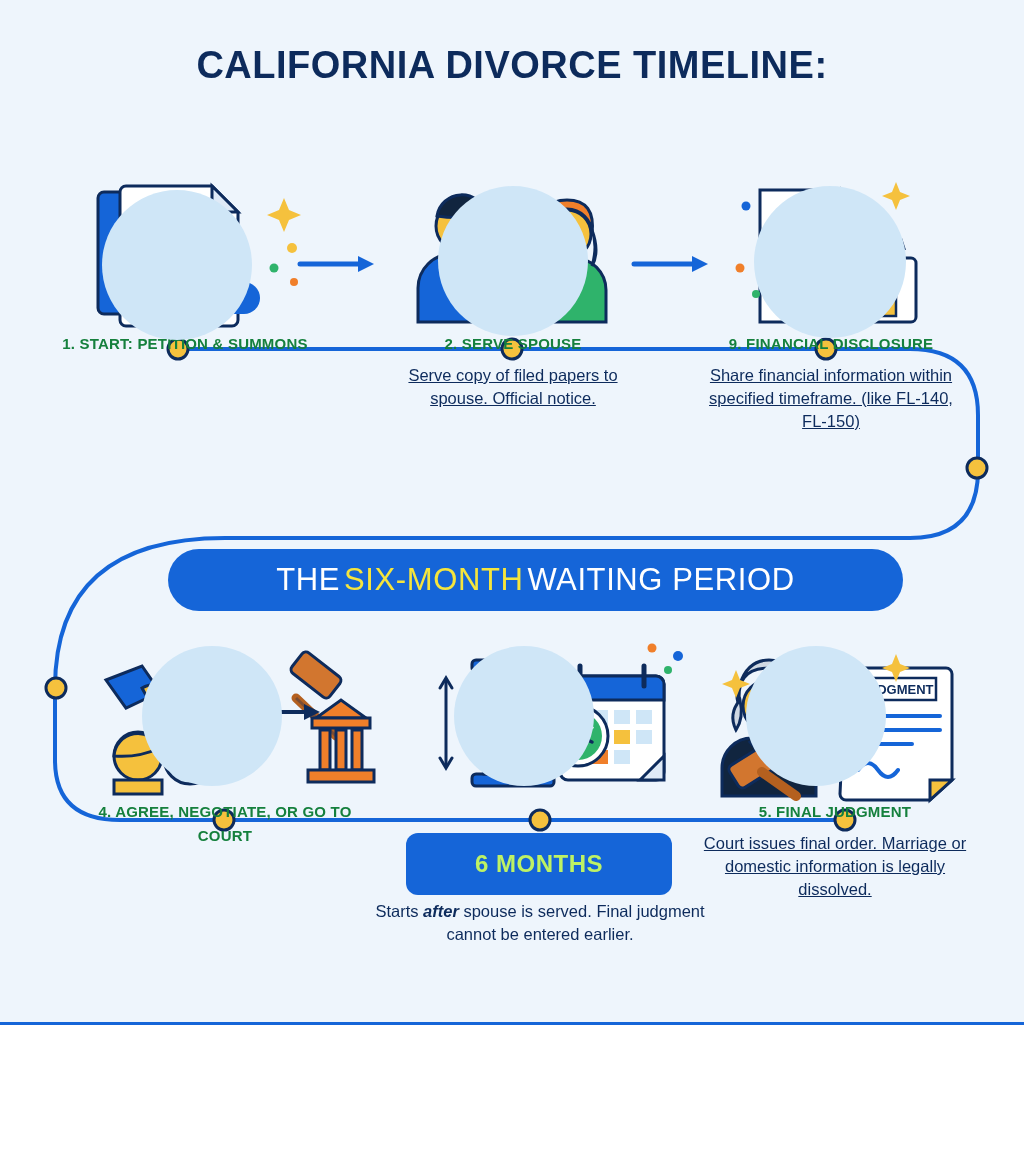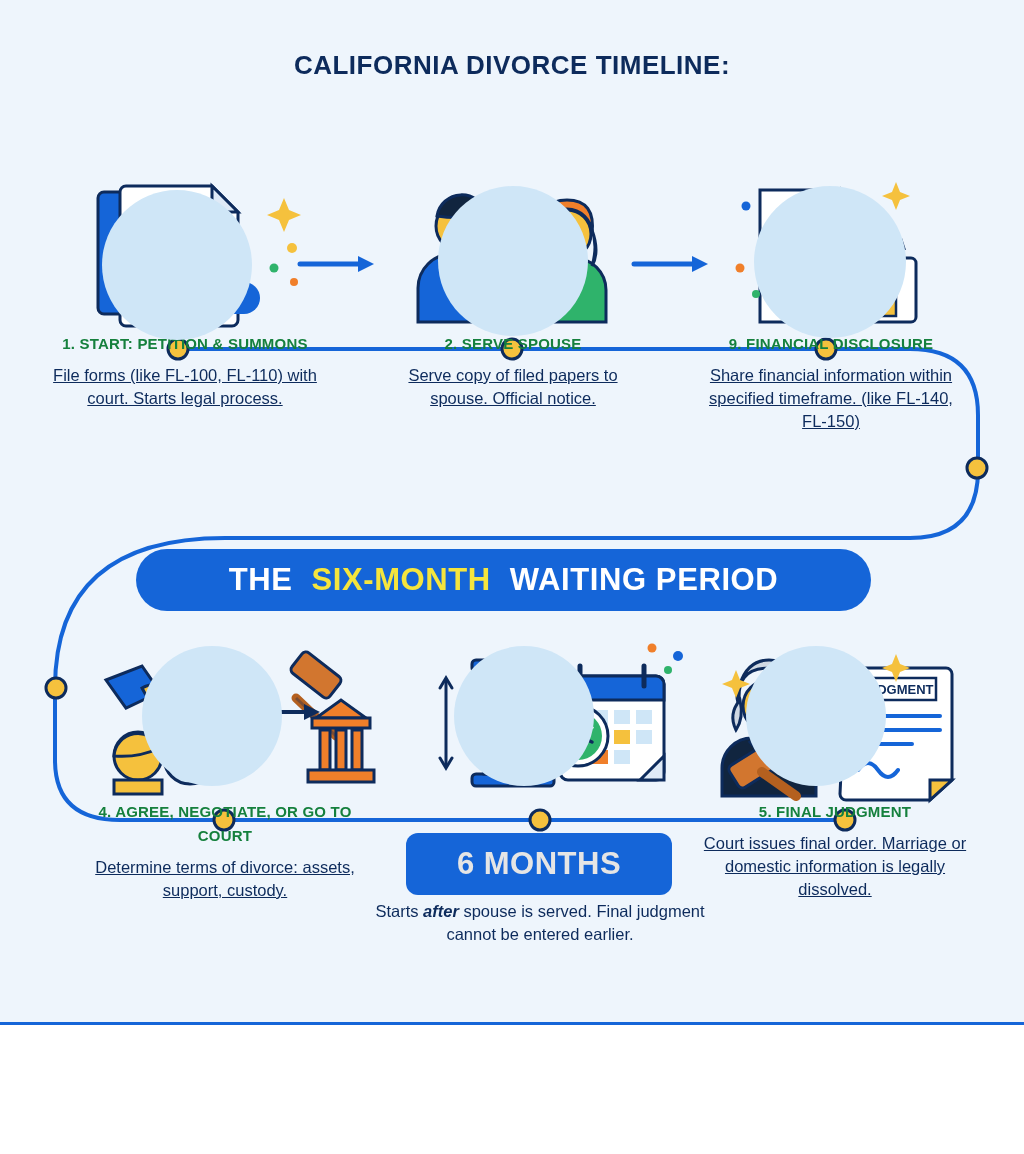--- a/index.html
+++ b/index.html
@@ -20,21 +20,21 @@
     background: #ffffff;
     border-top: 3px solid #1565d8;
   }
 
   
   .title {
     position: absolute; left: 0; top: 42px; width: 1024px;
     text-align: center;
     color: #0d2b5c;
     font-weight: bold;
-    font-size: 26px;
+    font-size: 38px;
     letter-spacing: 0.5px;
     line-height: 46px;
   }
 
   
   .connector { position: absolute; left: 0; top: 0; width: 1024px; height: 1154px; }
 
   
   .step { position: absolute; text-align: center; }
   .step-heading {
@@ -55,34 +55,34 @@
   
   .icon-wrap { position: relative; width: 100%; height: 160px; }
   .icon-blob {
     position: absolute; border-radius: 50%;
     background: #cfe6f7;
   }
 
   
   .banner-six {
     position: absolute;
-    left: 136px; top: 549px; width: 735px; height: 62px;
+    left: 168px; top: 549px; width: 735px; height: 62px;
     background: #1565d8;
     border-radius: 31px;
     display: flex; align-items: center; justify-content: center;
-    color: #ffffff; font-weight: bold; font-size: 31px; letter-spacing: 0.6px;
-  }
-  .banner-six .hl { color: #f5e53d; margin: 0 19px; }
+    color: #ffffff; font-weight: normal; font-size: 31px; letter-spacing: 0.6px;
+  }
+  .banner-six .hl { color: #f5e53d; margin: 0 4px; }
   .banner-months {
     position: absolute;
     left: 406px; top: 833px; width: 266px; height: 62px;
     background: #1565d8;
     border-radius: 12px;
     display: flex; align-items: center; justify-content: center;
-    color: #e5e5e5; font-weight: bold; font-size: 31px; letter-spacing: 0.5px;
+    color: #bef264; font-weight: bold; font-size: 24px; letter-spacing: 0.5px;
   }
 
   .six-note {
     position: absolute; left: 370px; top: 900px; width: 340px;
     text-align: center; color: #0d2b5c; font-size: 16.5px; line-height: 23px;
   }
   .six-note i { font-weight: bold; }
 
   svg { display: block; overflow: visible; }
 </style>
@@ -143,21 +143,20 @@
 
         <g fill="#f5c13d">
           <polygon points="244,26 249,38 261,43 249,48 244,60 239,48 227,43 239,38"></polygon>
           <circle cx="252" cy="76" r="5"></circle>
           <circle cx="234" cy="96" r="4.5" fill="#2fb36b"></circle>
           <circle cx="254" cy="110" r="4" fill="#f07f2a"></circle>
         </g>
       </svg>
     </div>
     <div class="step-heading">1. START: PETITION &amp; SUMMONS</div>
-    <div class="step-desc">File forms (like FL-100, FL-110) with court. Starts legal process.</div>
   </div>
 
   <div class="step" style="left:382px; top:172px; width:262px;">
     <div class="icon-wrap">
       <div class="icon-blob" style="left:56px; top:14px; width:150px; height:150px;"></div>
       <svg width="262" height="160" viewBox="0 0 262 160">
 
         <path d="M36 150 v-34 a34 34 0 0 1 34 -34 h18 a34 34 0 0 1 34 34 v34 z" fill="#1565d8" stroke="#0d2b5c" stroke-width="3"></path>
         <path d="M70 82 l9 16 l9 -16" fill="#ffffff" stroke="#0d2b5c" stroke-width="3"></path>
         <circle cx="79" cy="54" r="25" fill="#f5c13d" stroke="#0d2b5c" stroke-width="3"></circle>
@@ -253,21 +252,20 @@
         <rect x="232" y="78" width="58" height="10" fill="#f07f2a" stroke="#0d2b5c" stroke-width="3"></rect>
         <g fill="#f07f2a" stroke="#0d2b5c" stroke-width="3">
           <rect x="240" y="90" width="10" height="40"></rect>
           <rect x="256" y="90" width="10" height="40"></rect>
           <rect x="272" y="90" width="10" height="40"></rect>
         </g>
         <rect x="228" y="130" width="66" height="12" fill="#f07f2a" stroke="#0d2b5c" stroke-width="3"></rect>
       </svg>
     </div>
     <div class="step-heading">4. AGREE, NEGOTIATE, OR GO TO COURT</div>
-    <div class="step-desc">Determine terms of divorce: assets, support, custody.</div>
   </div>
 
   <div class="step" style="left:400px; top:640px; width:280px;">
     <div class="icon-wrap">
       <div class="icon-blob" style="left:54px; top:6px; width:140px; height:140px;"></div>
       <svg width="280" height="170" viewBox="0 0 280 170">
 
         <rect x="72" y="20" width="82" height="12" rx="4" fill="#1565d8" stroke="#0d2b5c" stroke-width="3"></rect>
         <rect x="72" y="134" width="82" height="12" rx="4" fill="#1565d8" stroke="#0d2b5c" stroke-width="3"></rect>
         <path d="M84 32 h58 v18 l-29 30 l-29 -30 z" fill="#f5c13d" stroke="#0d2b5c" stroke-width="3"></path>

